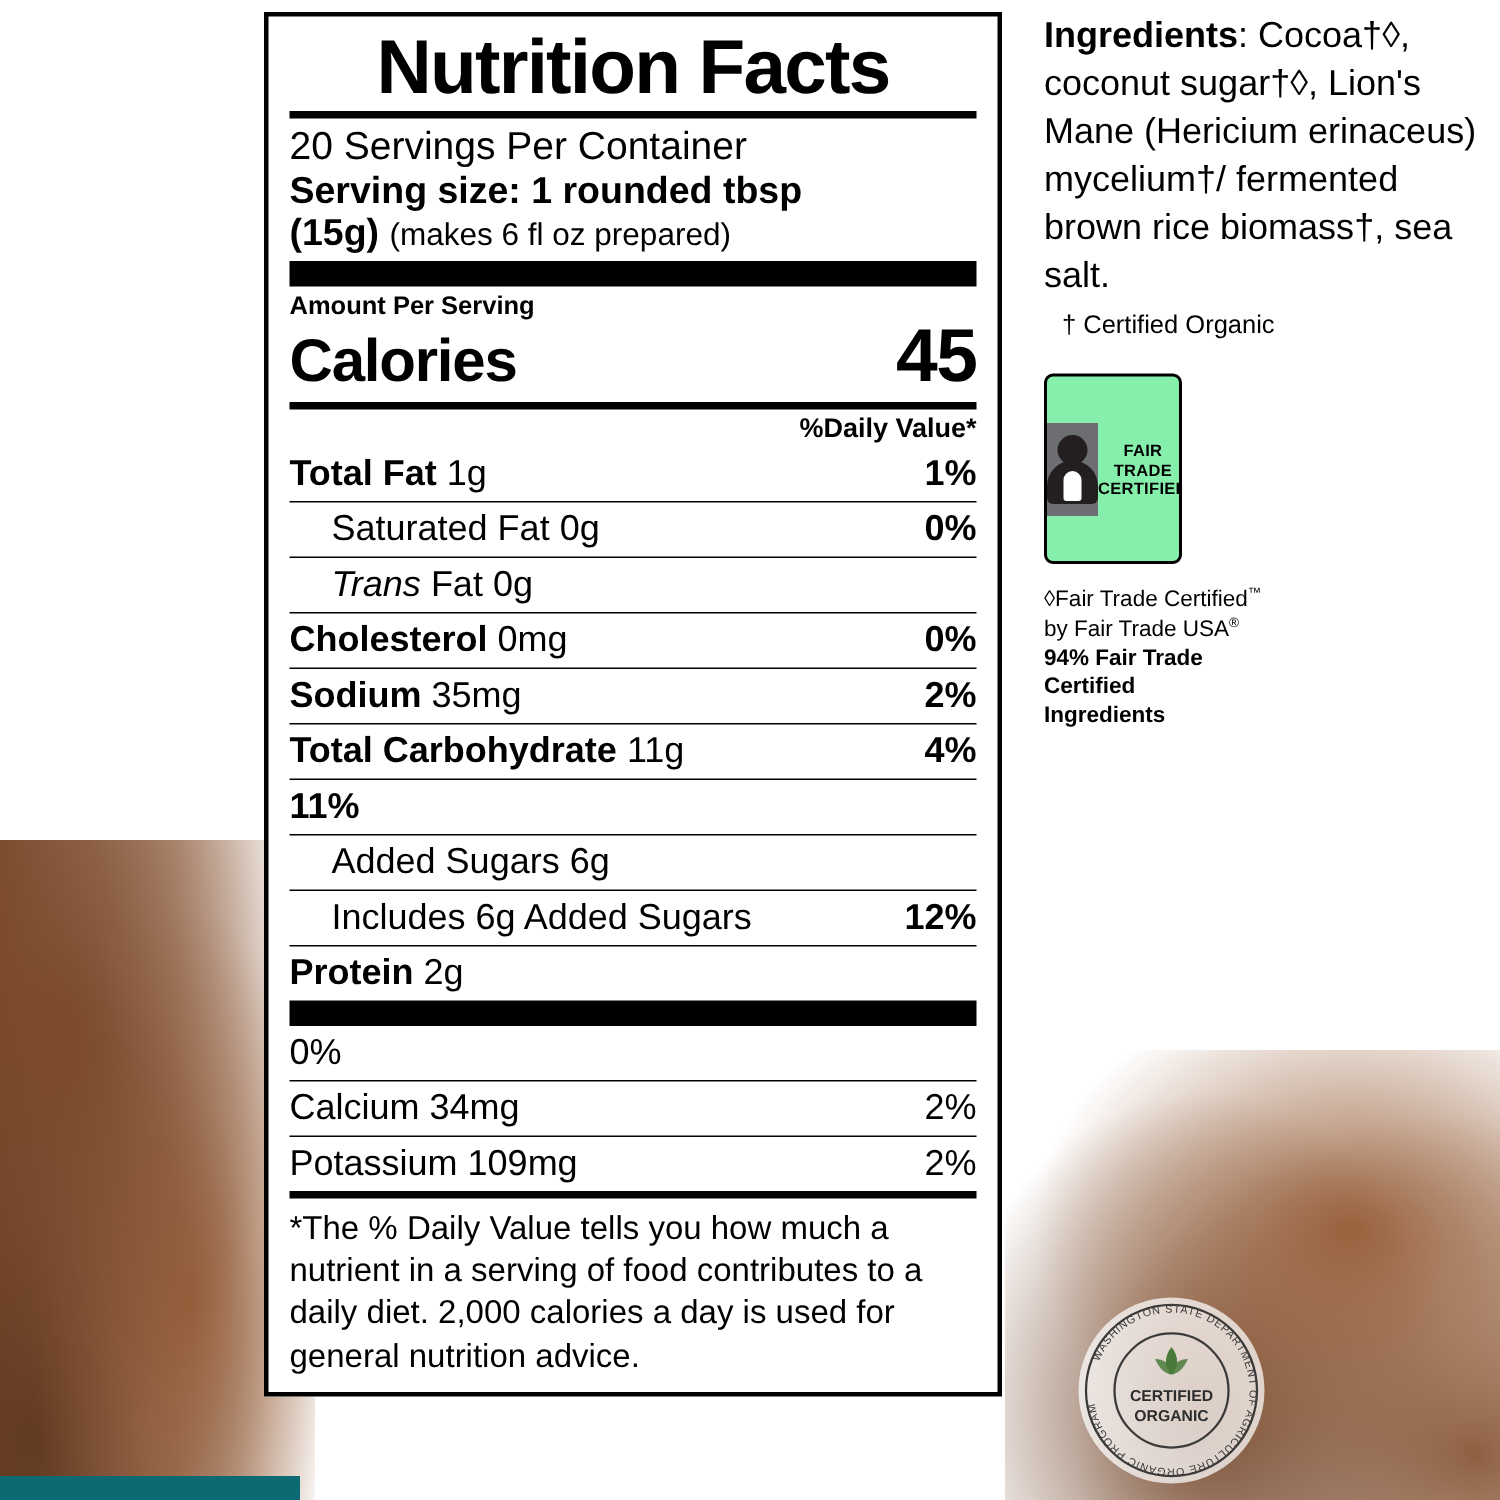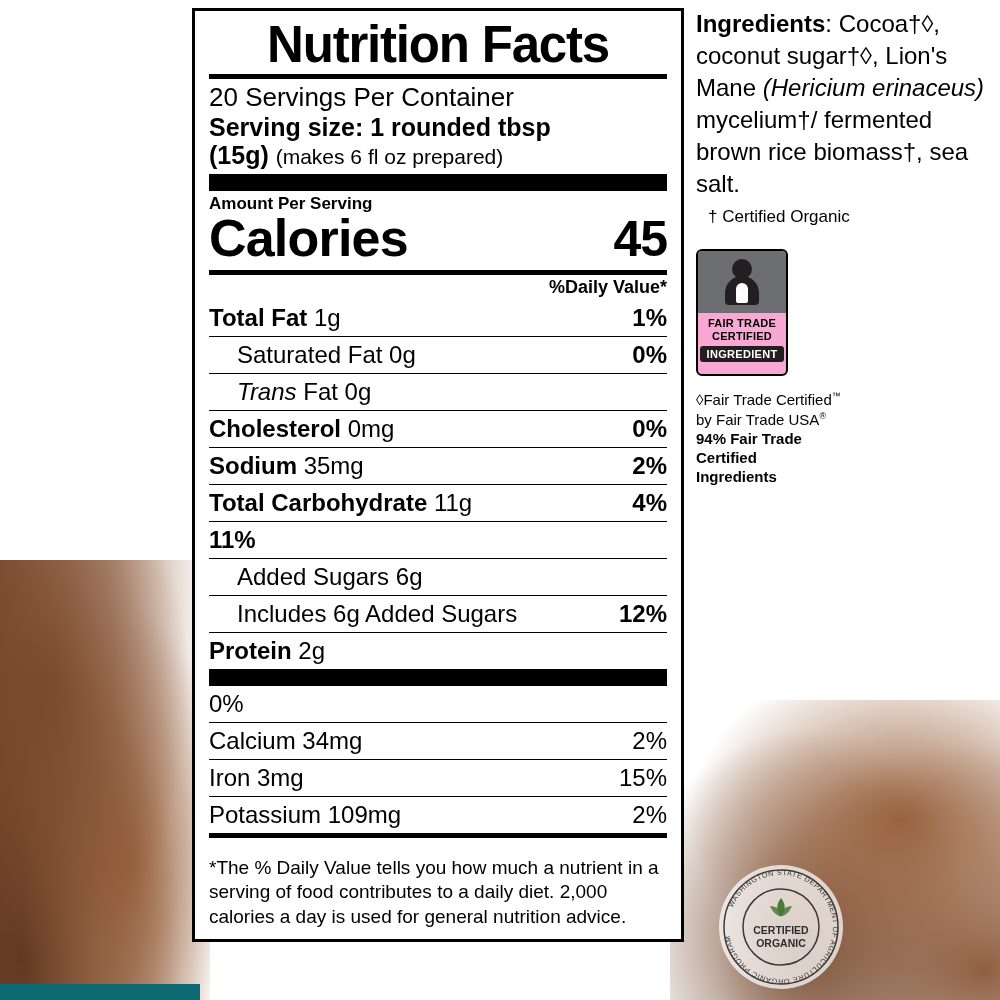--- a/index.html
+++ b/index.html
@@ -51,21 +51,21 @@
     left: 0;
     bottom: 0;
     width: 200px;
     height: 16px;
     background: #0e6a72;
   }
 
   
   #nutrition-panel {
     position: absolute;
-    left: 192px;
+    left: 176px;
     top: 8px;
     width: 492px;
     background: #ffffff;
     border: 3px solid #000;
     box-sizing: border-box;
     padding: 6px 14px 10px 14px;
     z-index: 2;
   }
   .nf-title {
     font-weight: bold;
@@ -99,21 +99,21 @@
     font-weight: bold;
     margin: 3px 0 0 0;
   }
   .cal-row {
     display: flex;
     align-items: baseline;
     justify-content: space-between;
     margin: -6px 0 2px 0;
   }
   .cal-label {
-    font-size: 52px;
+    font-size: 40px;
     font-weight: bold;
     letter-spacing: -0.8px;
   }
   .cal-value {
     font-size: 50px;
     font-weight: bold;
     letter-spacing: -1px;
     margin-left: 19px;
   }
 
@@ -134,58 +134,57 @@
   }
   .nrow.first { border-top: none; }
   .nrow .lbl { white-space: nowrap; }
   .nrow .pct { font-weight: bold; white-space: nowrap; }
   .nrow .lbl b { font-weight: bold; }
   .indent1 { padding-left: 28px; }
   .indent2 { padding-left: 28px; }
   .italic { font-style: italic; }
 
   .nf-foot {
-    font-size: 19px;
+    font-size: 22px;
     line-height: 1.28;
     padding-top: 6px;
-    margin-top: 12px;
   }
 
   
   #right-col {
     position: absolute;
     left: 696px;
     top: 8px;
     width: 296px;
     z-index: 2;
   }
   .ing-text {
     font-size: 24px;
     line-height: 1.33;
     margin: 0;
   }
   .ing-text .bold { font-weight: bold; }
-  .ing-text .it { font-style: italic; }
+  .ing-text .it { }
   .organic-note {
     font-size: 17px;
     margin-top: 8px;
     margin-left: 12px;
   }
 
   
   #fairtrade-badge {
     margin-top: 22px;
     width: 92px;
     height: 127px;
     border: 2px solid #000;
     border-radius: 6px;
-    background: #f9a8d4;
+    background: #86efac;
     box-sizing: border-box;
     display: flex;
-    flex-direction: column;
+    flex-direction: row;
     align-items: center;
     overflow: hidden;
   }
   .ft-top {
     width: 100%;
     height: 62px;
     background: #6d6e71;
     display: flex;
     align-items: center;
     justify-content: center;
@@ -343,24 +342,20 @@
   </div>
 
   <div class="rule-thick"></div>
 
   <div class="nrow first">
     <div class="pct" style="font-weight:normal">0%</div>
   </div>
   <div class="nrow">
     <div class="lbl">Calcium 34mg</div>
     <div class="pct" style="font-weight:normal">2%</div>
-  </div>
-  <div class="nrow">
-    <div class="lbl">Iron 3mg</div>
-    <div class="pct" style="font-weight:normal">15%</div>
   </div>
   <div class="nrow">
     <div class="lbl">Potassium 109mg</div>
     <div class="pct" style="font-weight:normal">2%</div>
   </div>
 
   <div class="rule-med"></div>
 
   <div class="nf-foot">*The % Daily Value tells you how much a nutrient in a serving of food contributes to a daily diet. 2,000 calories a day is used for general nutrition advice.</div>
 </div>

